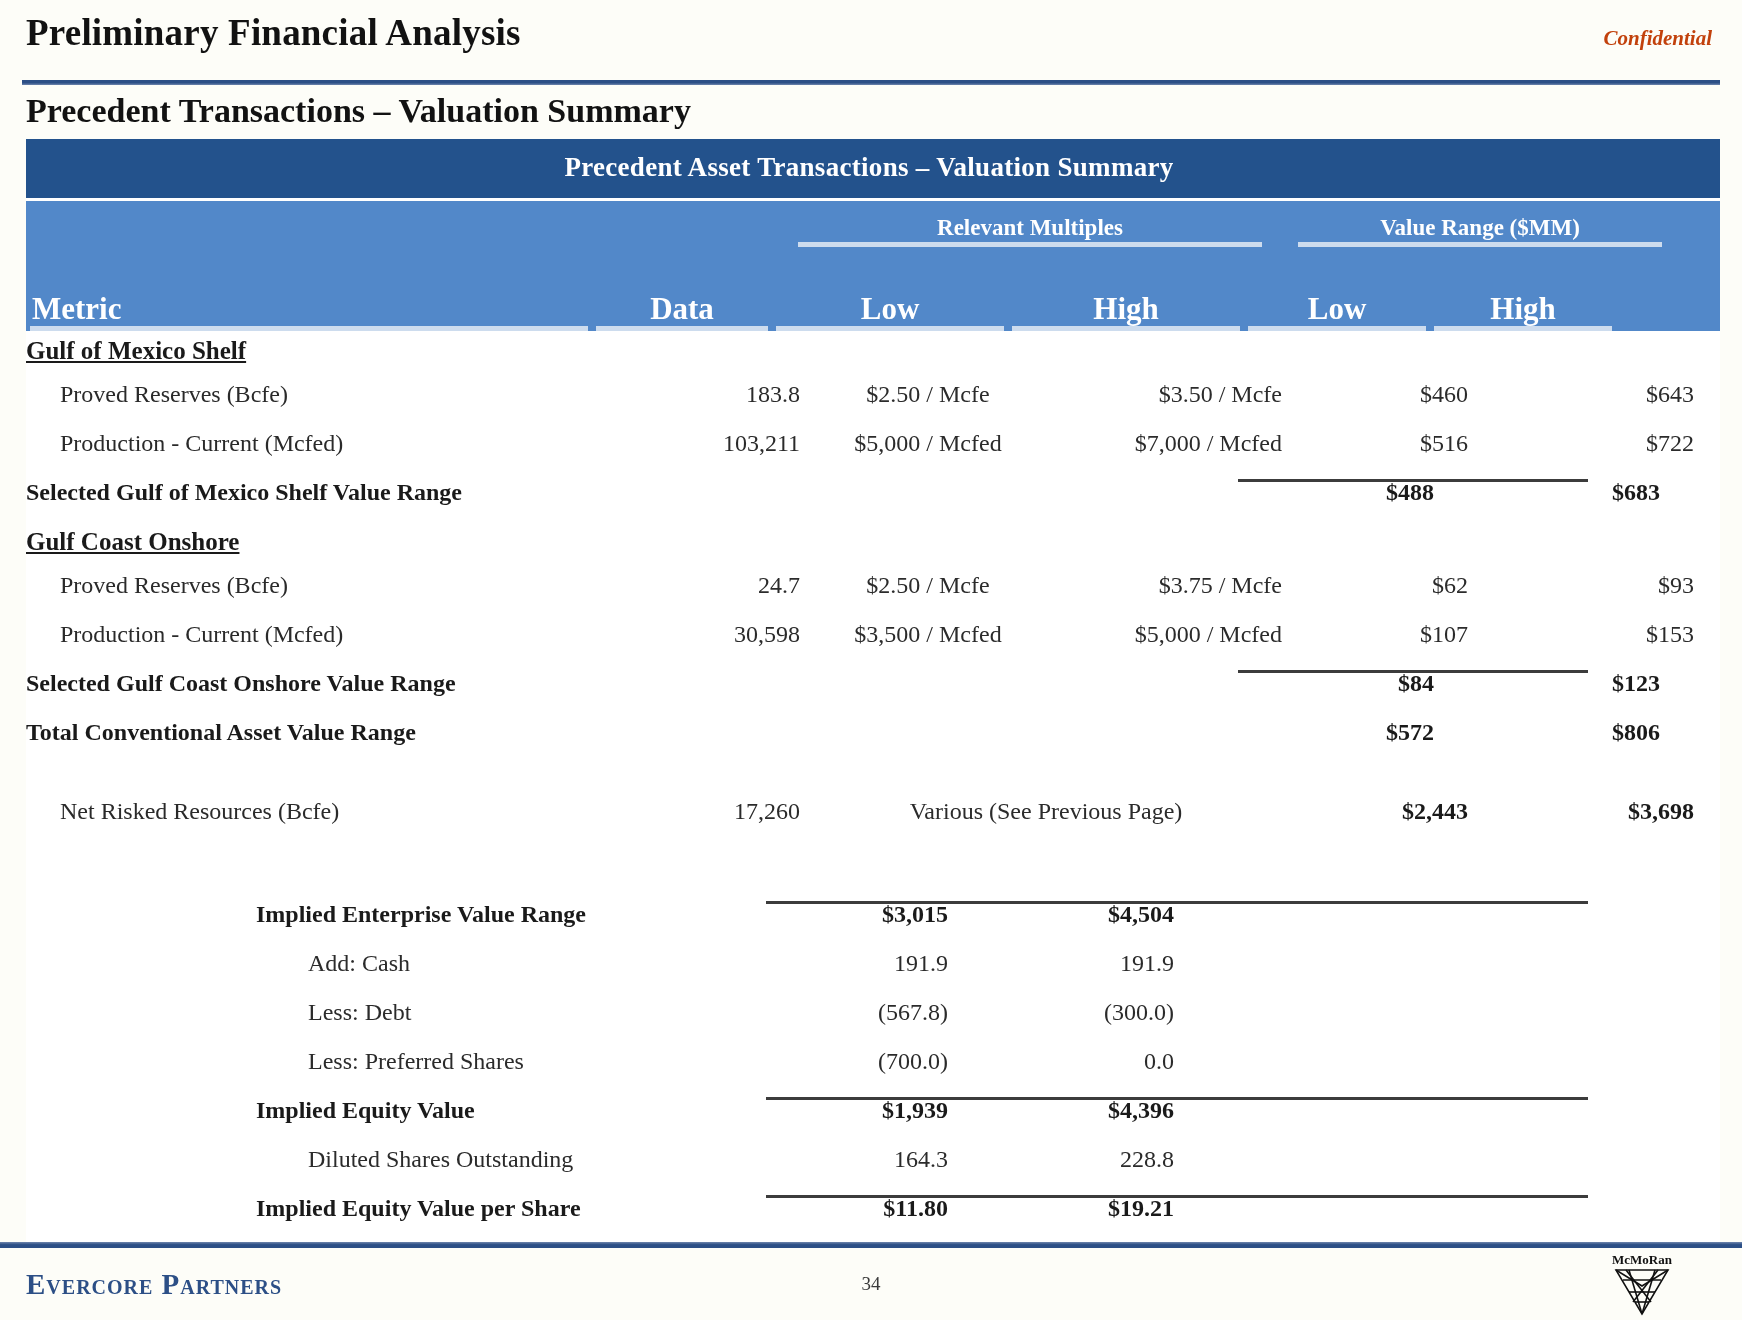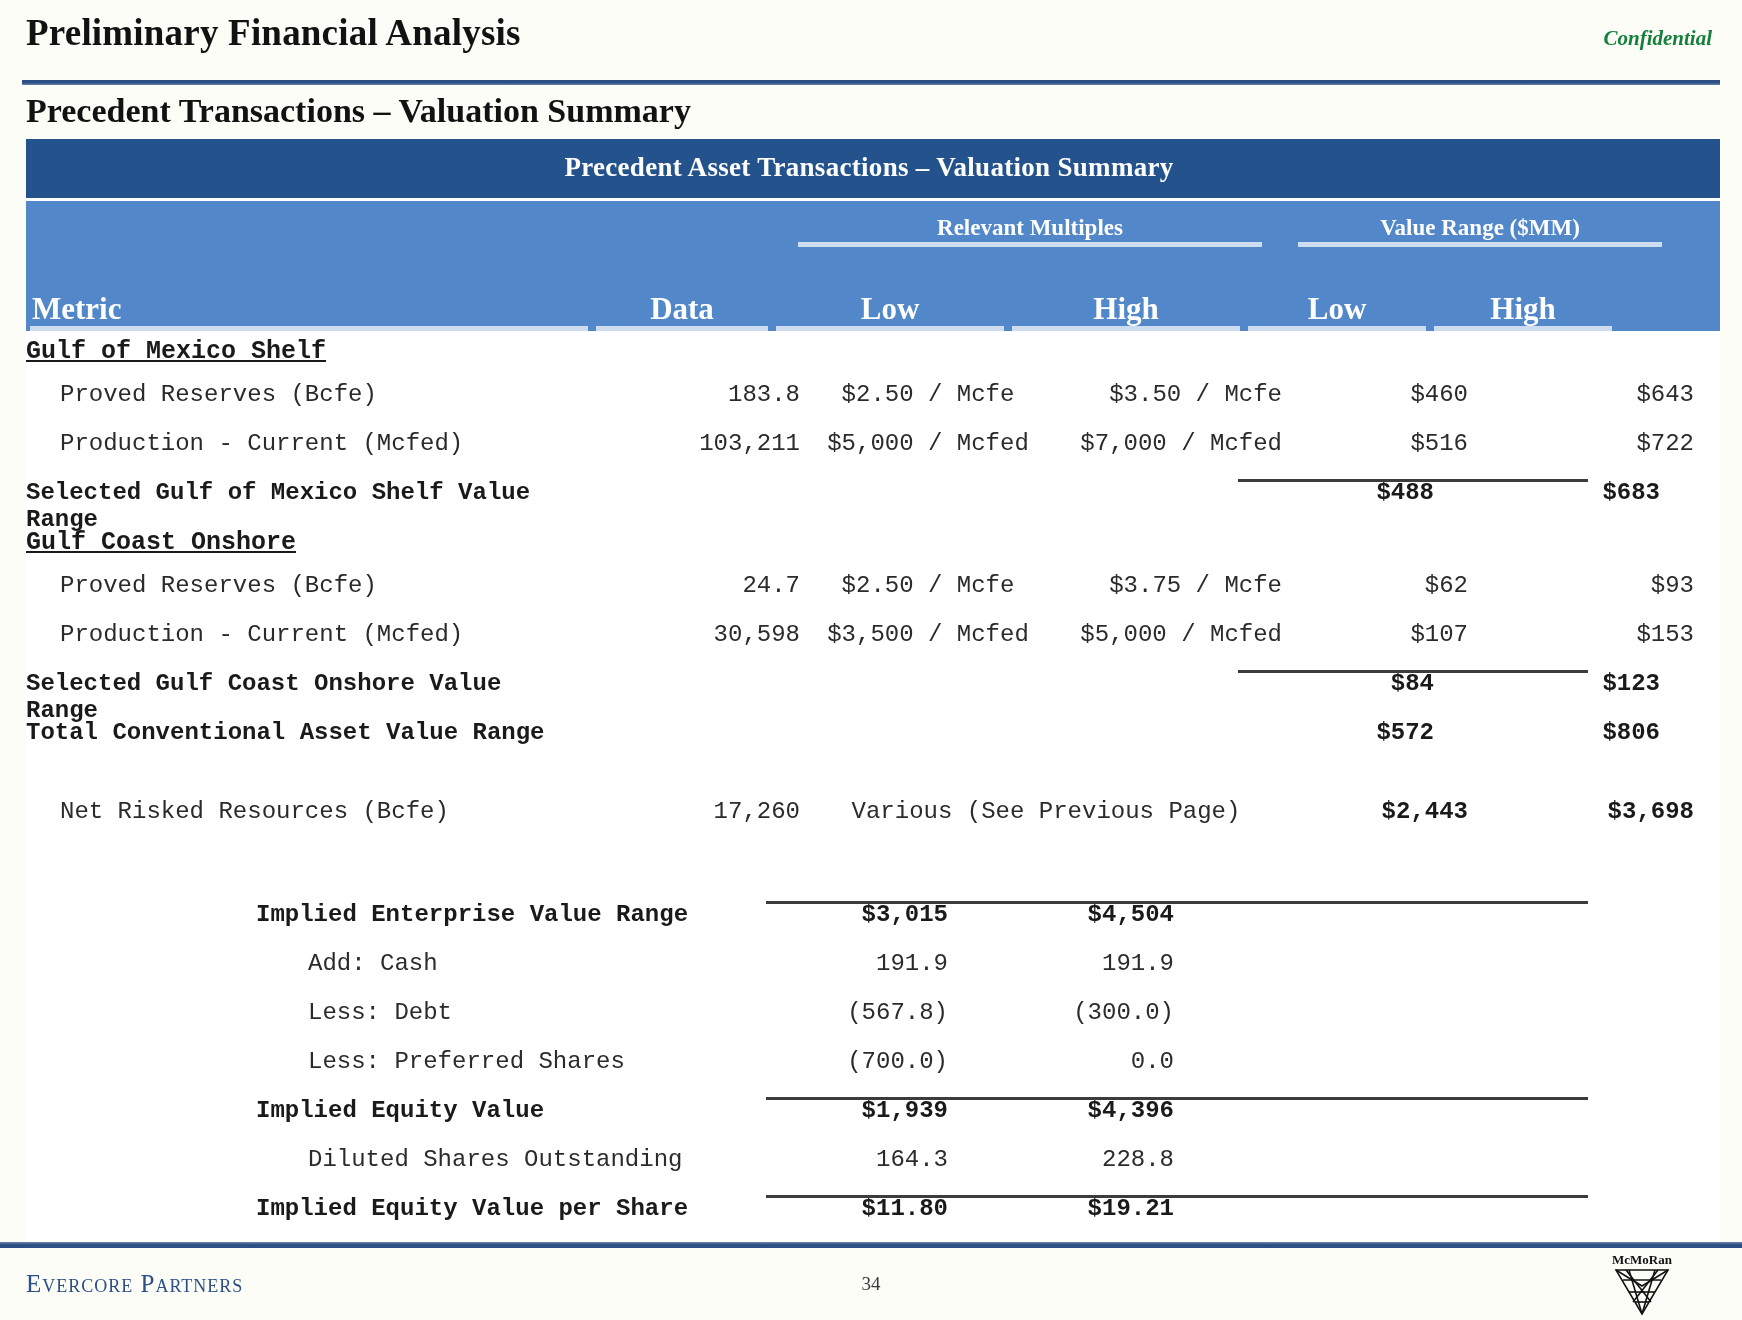--- a/index.html
+++ b/index.html
@@ -32,21 +32,21 @@
     font-size: 37px;
     font-weight: bold;
     letter-spacing: 0.2px;
     line-height: 1;
     color: #121212;
   }
   .confidential {
     font-size: 21px;
     font-weight: bold;
     font-style: italic;
-    color: #15803d;
+    color: #c2410c;
     padding-right: 8px;
   }
   .hdr-rule {
     margin: 10px 22px 0 22px;
     height: 5px;
     background: linear-gradient(to bottom, #2c4f86 0%, #2c4f86 55%, #6f86ad 100%);
   }
 
   .slide-title {
     font-size: 34px;
@@ -116,21 +116,21 @@
   .hcell.left { text-align: left; padding-left: 6px; }
   .hcell::after {
     content: "";
     position: absolute;
     left: 4px; right: 4px; bottom: 0;
     height: 5px;
     background: #cddcee;
   }
 
   
-  .tbody { background: #ffffff; padding-top: 6px; font-family: Liberation Mono, monospace; }
+  .tbody { background: #ffffff; padding-top: 6px; }
   .row {
     display: flex;
     align-items: baseline;
     height: 49px;
   }
   .row.tight { height: 44px; }
   .row.spacer { height: 30px; }
   .row.spacer-lg { height: 54px; }
 
   .c-metric { width: 560px; flex: 0 0 560px; font-size: 24px; }
@@ -183,25 +183,25 @@
   .footer {
     position: absolute;
     left: 0; right: 0; bottom: 0;
     height: 72px;
     display: flex;
     align-items: center;
   }
   .firm {
     position: absolute;
     left: 26px;
-    font-size: 25px;
+    font-size: 29px;
     color: #2c4f86;
     font-variant: small-caps;
     letter-spacing: 1px;
-    font-weight: normal;
+    font-weight: bold;
   }
   .pagenum {
     position: absolute;
     left: 50%;
     transform: translateX(-50%);
     font-size: 19px;
     color: #3a3a3a;
   }
   .logo {
     position: absolute;

